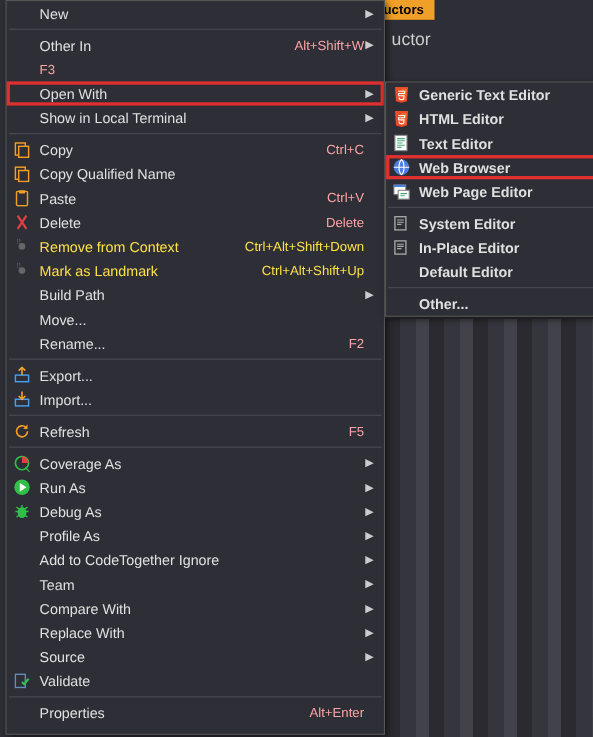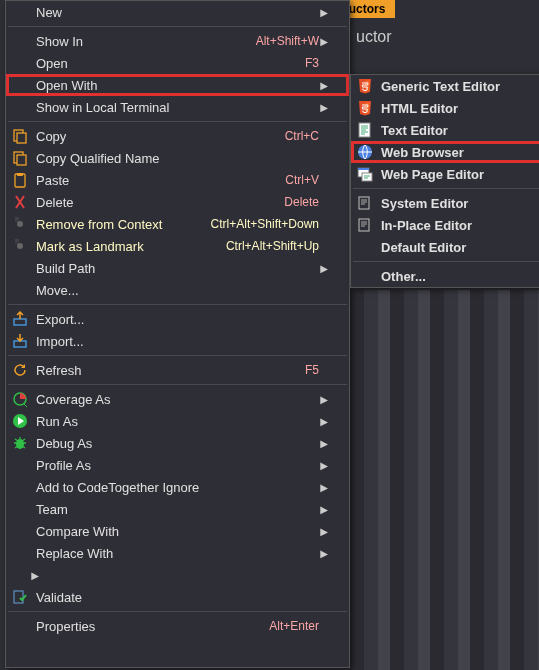--- a/index.html
+++ b/index.html
@@ -30,29 +30,29 @@
 }
 .menu {
   position: absolute;
   background: #2e2e36;
   border: 1px solid #555; box-shadow: 2px 2px 6px rgba(0,0,0,0.6);
 }
 .menu1 { top: 0; left: 5px; width: 345px; height: 668px; }
 .menu2 { top: 74px; left: 350px; width: 219px; font-weight: bold; }
 .row {
   display: flex; align-items: center;
-  height: 22px; padding: 0 20px 0 4px;
+  height: 22px; padding: 0 8px 0 4px;
   cursor: default;
 }
 .row.highlight { outline: 3px solid #e03030; outline-offset: -3px; }
 .ico { width: 20px; height: 16px; display: flex; align-items: center; justify-content: center; }
 .txt { flex: 1; padding-left: 6px; white-space: nowrap; overflow: hidden; }
 .shortcut { color: #fca5a5; font-size: 12px; padding-left: 6px; }
 .arrow { width: 10px; color: #ccc; font-size: 10px; text-align: center; }
-.row.disabled .txt, .row.disabled .shortcut { color: #fef9c3; }
+.row.disabled .txt, .row.disabled .shortcut { color: #fde047; }
 .sep { height: 1px; background: #4a4a50; margin: 3px 2px; }
 svg { width: 16px; height: 16px; }
 </style>
 </head>
 <body>
 
 <div class="bg-tab">
   <span>Constructors</span>
 </div>
 <div class="bg-tab2">uctor</div>
@@ -60,27 +60,26 @@
 
 <div class="menu menu1" id="menu1">
     <div class="row">
       <span class="ico"></span>
       <span class="txt">New</span>
       <span class="arrow">▶</span>
     </div>
     <div class="sep"></div>
     <div class="row">
       <span class="ico"></span>
-      <span class="txt">Show In</span>
+      <span class="txt">Other In</span>
       <span class="shortcut">Alt+Shift+W</span>
       <span class="arrow">▶</span>
     </div>
     <div class="row">
       <span class="ico"></span>
-      <span class="txt">Open</span>
       <span class="shortcut">F3</span>
       <span class="arrow"></span>
     </div>
     <div class="row highlight">
       <span class="ico"></span>
       <span class="txt">Open With</span>
       <span class="arrow">▶</span>
     </div>
     <div class="row">
       <span class="ico"></span>
@@ -153,20 +152,26 @@
       <span class="arrow"></span>
     </div>
     <div class="row">
       <span class="ico"></span>
       <span class="txt">Build Path</span>
       <span class="arrow">▶</span>
     </div>
     <div class="row">
       <span class="ico"></span>
       <span class="txt">Move...</span>
+      <span class="arrow"></span>
+    </div>
+    <div class="row">
+      <span class="ico"></span>
+      <span class="txt">Rename...</span>
+      <span class="shortcut">F2</span>
       <span class="arrow"></span>
     </div>
     <div class="sep"></div>
     <div class="row">
       <span class="ico">
         <svg viewBox="0 0 16 16">
           <rect x="2" y="8" width="12" height="6" fill="none" stroke="#4aa0e8" stroke-width="1.3"></rect>
           <path d="M8 8V1M5 4l3-3 3 3" fill="none" stroke="#f0a028" stroke-width="1.5"></path>
         </svg>
       </span>
@@ -247,20 +252,21 @@
       <span class="txt">Compare With</span>
       <span class="arrow">▶</span>
     </div>
     <div class="row">
       <span class="ico"></span>
       <span class="txt">Replace With</span>
       <span class="arrow">▶</span>
     </div>
     <div class="row">
       <span class="ico"></span>
+      <span class="txt">Source</span>
       <span class="arrow">▶</span>
     </div>
     <div class="row">
       <span class="ico">
         <svg viewBox="0 0 16 16">
           <rect x="2" y="2" width="9" height="12" fill="none" stroke="#6090c0" stroke-width="1.2"></rect>
           <path d="M8 9l2 2 4-5" fill="none" stroke="#30c048" stroke-width="2"></path>
         </svg>
       </span>
       <span class="txt">Validate</span>

